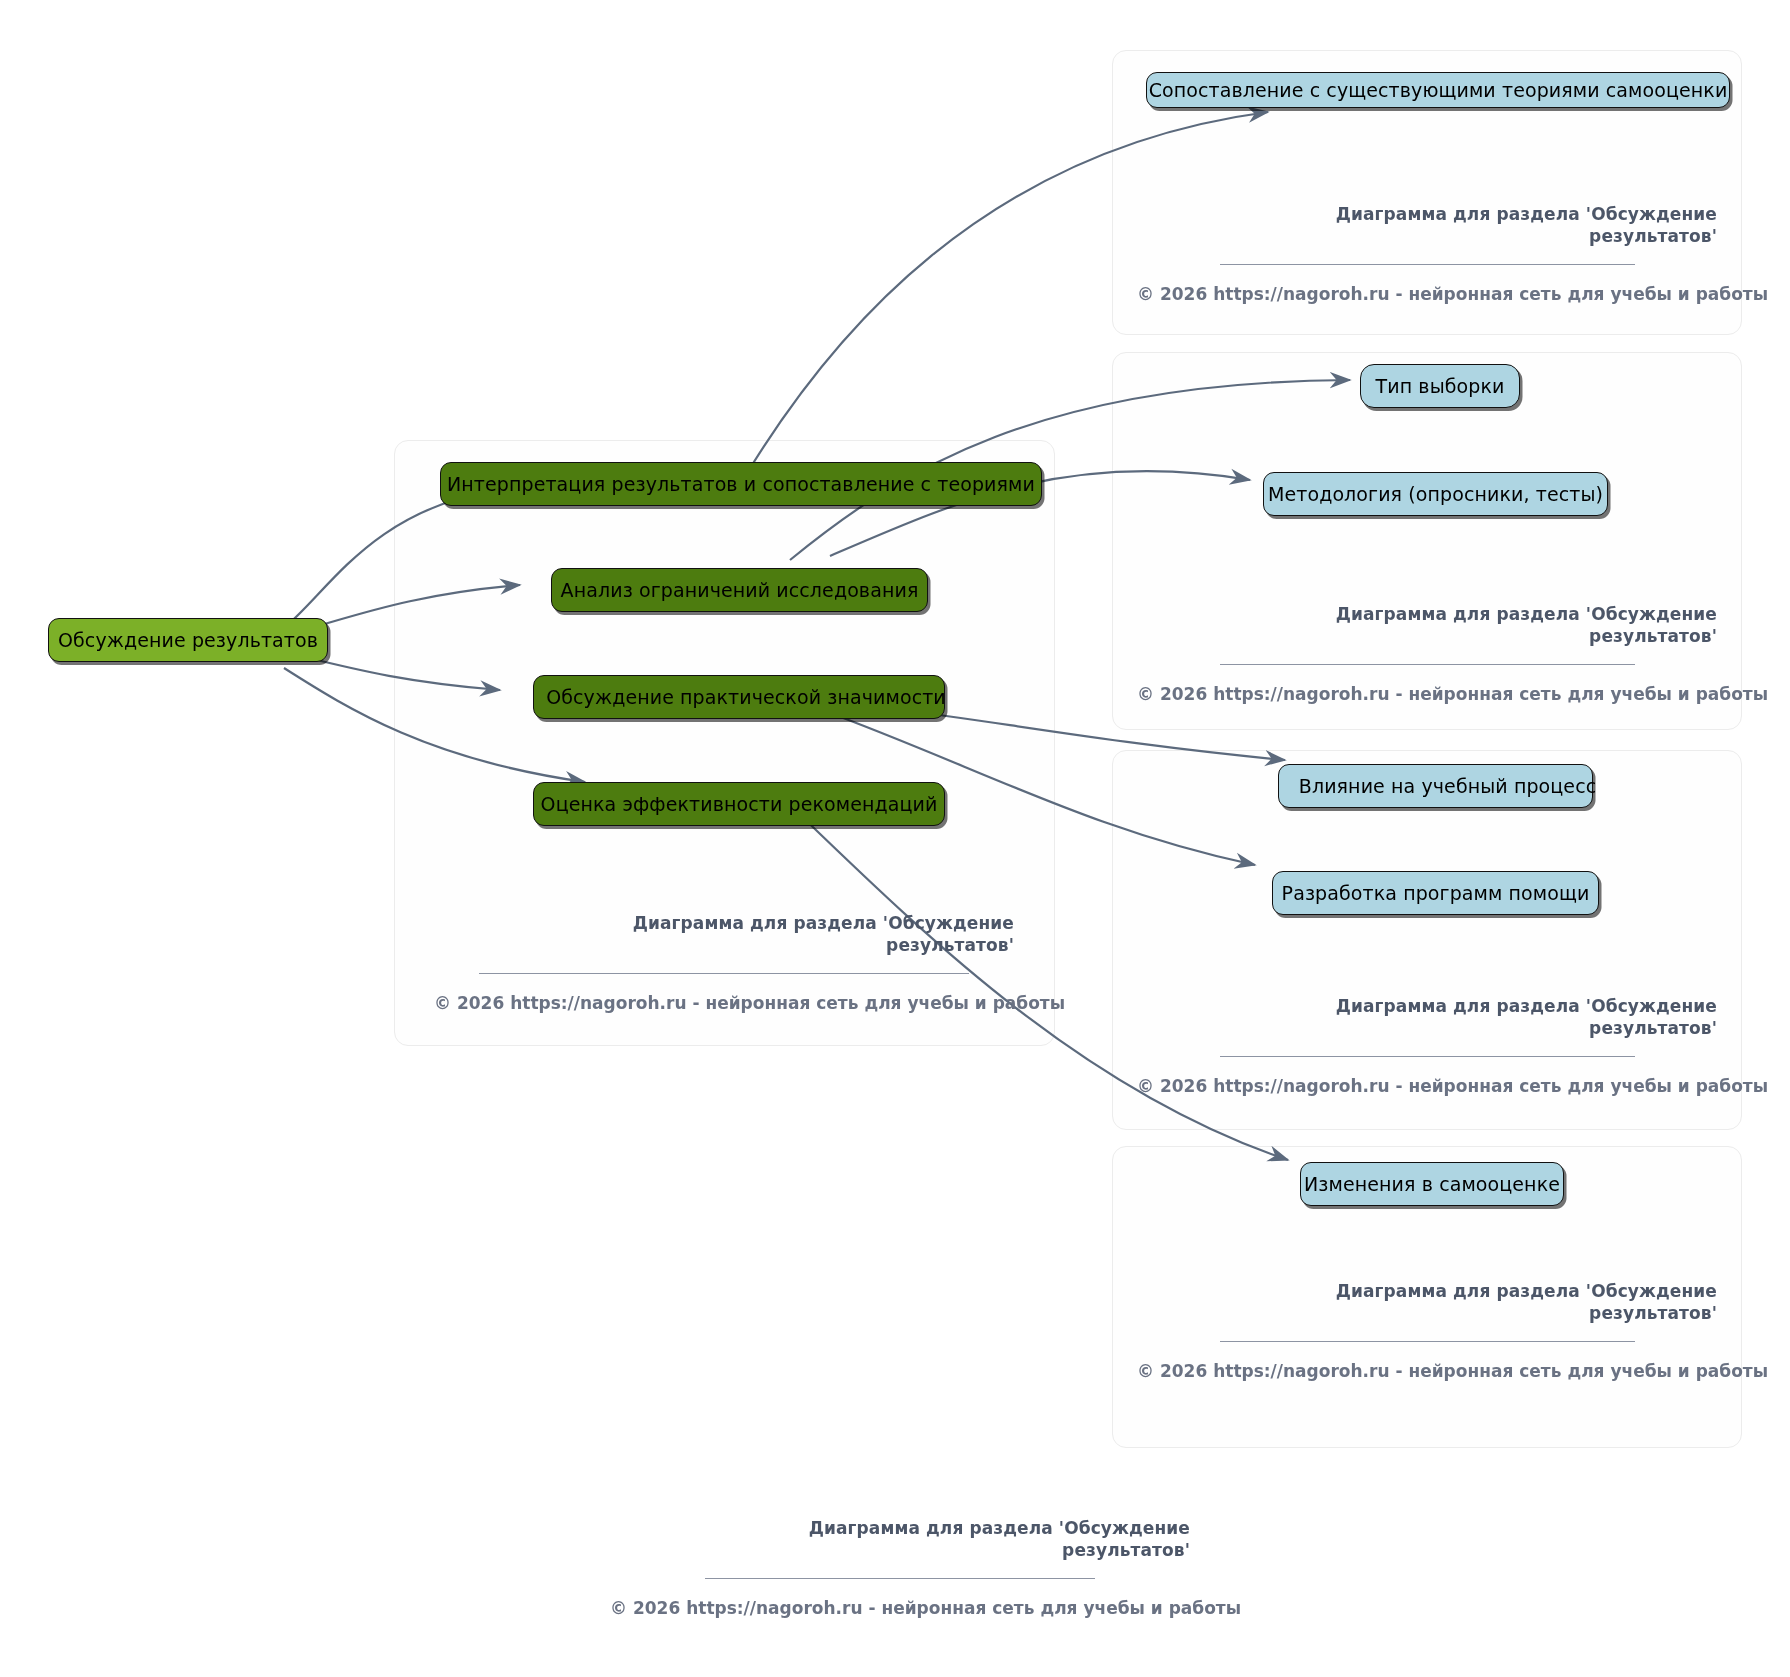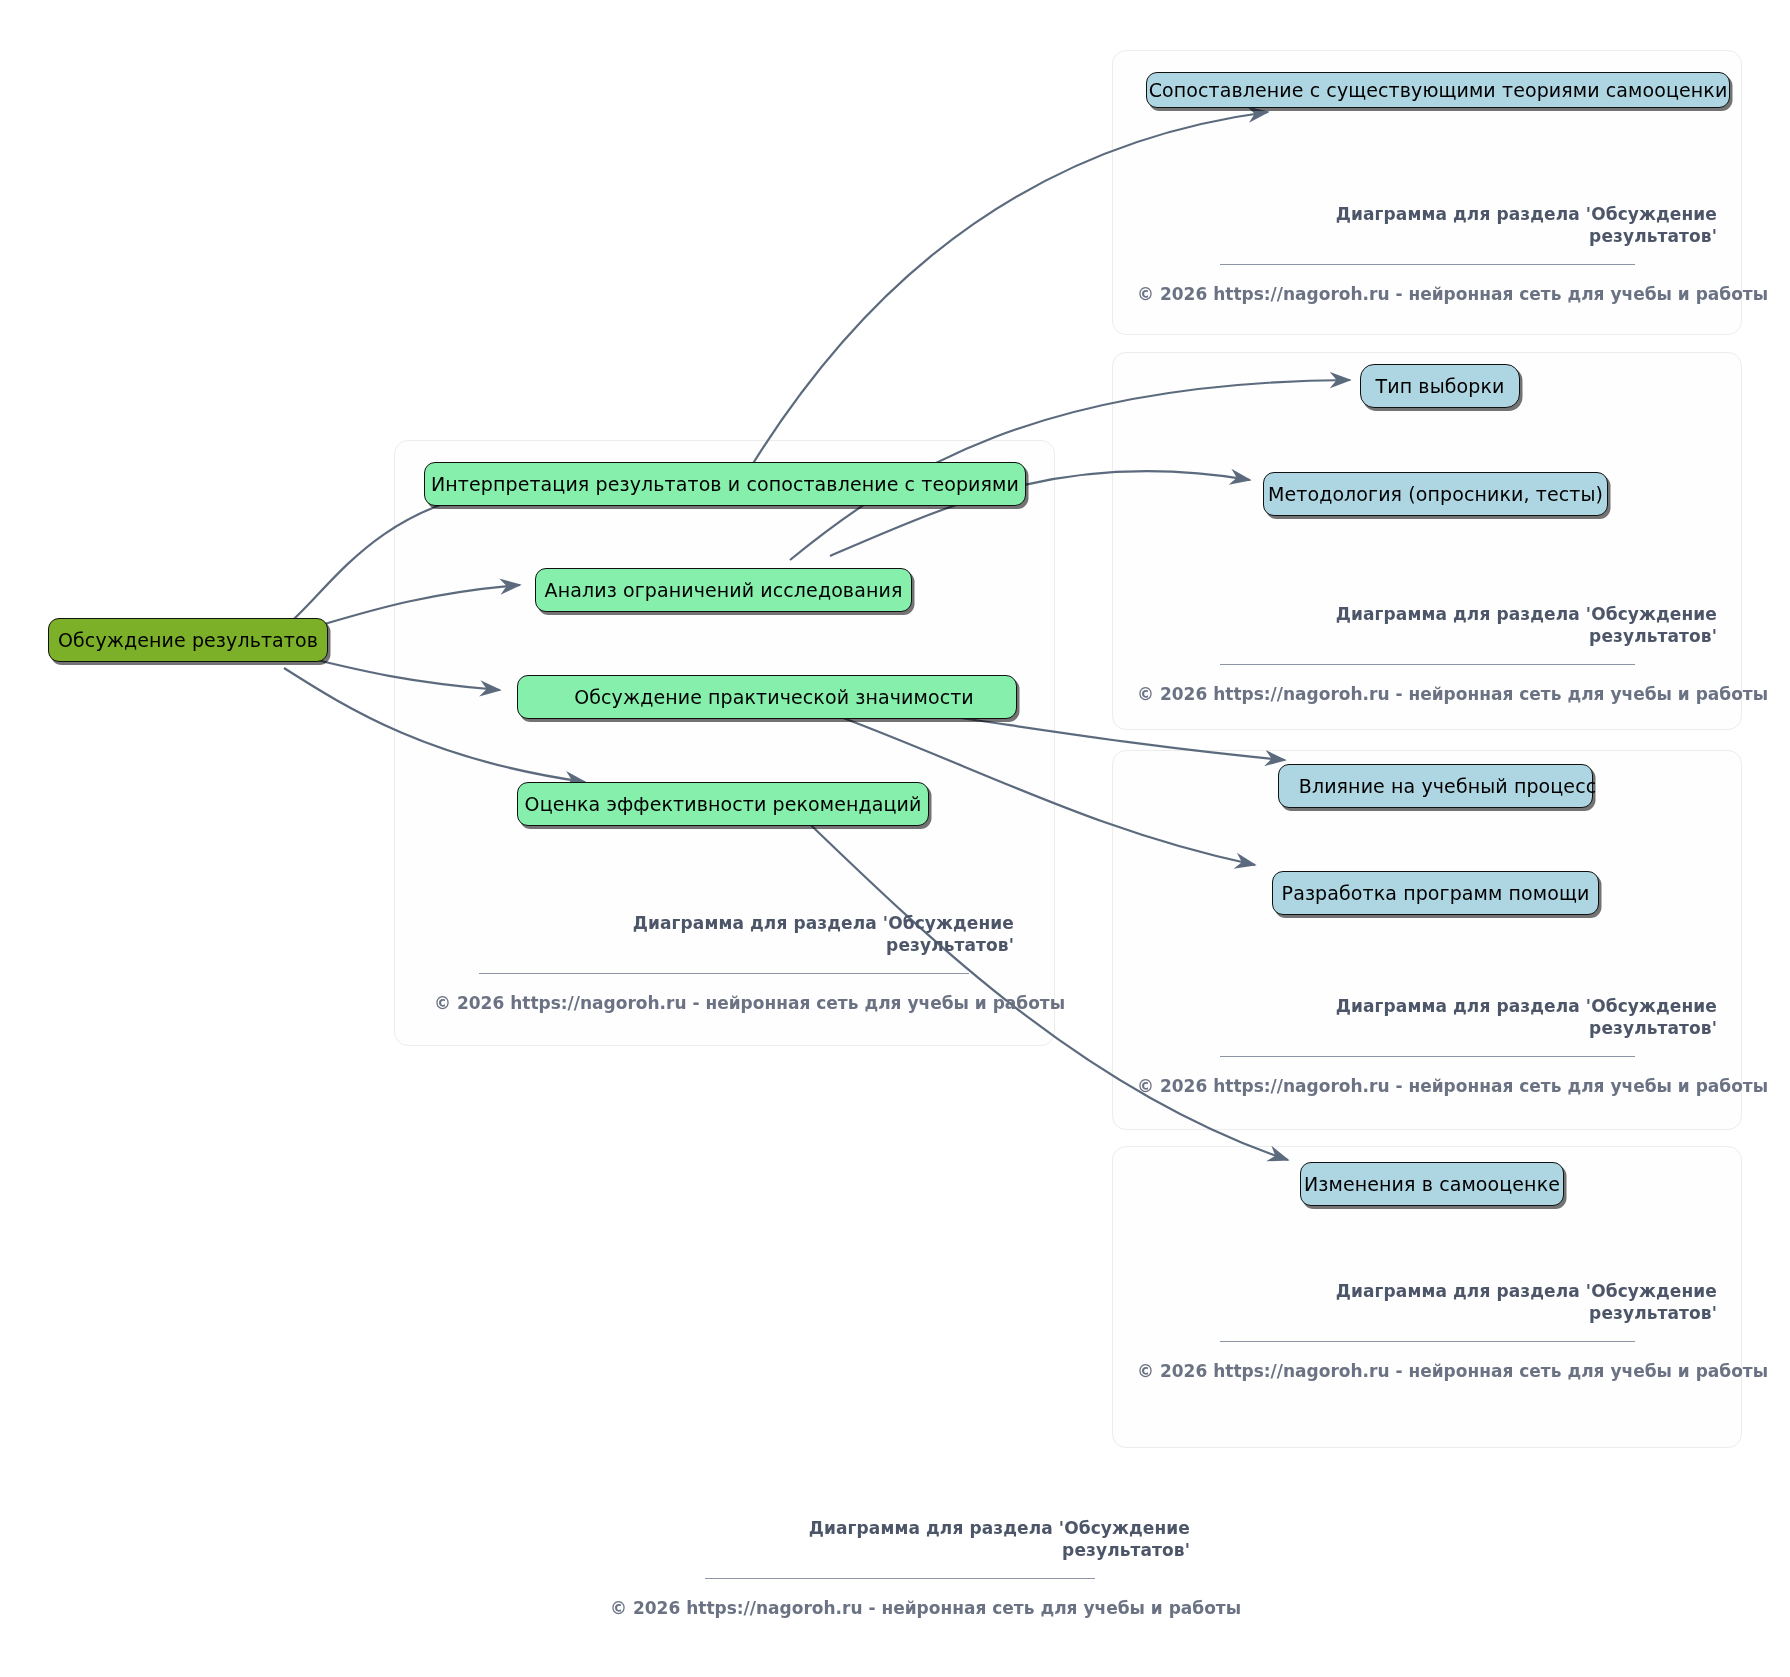--- a/index.html
+++ b/index.html
@@ -70,23 +70,24 @@
     white-space: nowrap;
     padding: 0 16px;
     letter-spacing: .1px;
   }
   .node.root {
     background: #7cb028;
     border: 1.6px solid #111111;
     box-shadow: 2.5px 3px 0 rgba(0,0,0,0.55);
   }
   .node.branch {
-    background: #86efac;
+    background: #4d7c0f;
     border: 1.6px solid #111111;
     box-shadow: 2.5px 3px 0 rgba(0,0,0,0.55);
+    margin-left: 16px;
   }
   .node.leaf {
     background: #aed5e2;
     border: 1.6px solid #111111;
     box-shadow: 2.5px 3px 0 rgba(0,0,0,0.55);
   }
 
   
   #edges {
     position: absolute;
@@ -146,21 +147,21 @@
   </div>
 
   <div class="node branch" style="left:424px; top:462px; width:602px; height:44px;">
     <span>Интерпретация результатов и сопоставление с теориями</span>
   </div>
 
   <div class="node branch" style="left:535px; top:568px; width:377px; height:44px;">
     <span>Анализ ограничений исследования</span>
   </div>
 
-  <div class="node branch" style="left:517px; top:675px; width:500px; height:44px;padding-left:30px;">
+  <div class="node branch" style="left:517px; top:675px; width:412px; height:44px;padding-left:30px;">
     <span>Обсуждение практической значимости</span>
   </div>
 
   <div class="node branch" style="left:517px; top:782px; width:412px; height:44px;">
     <span>Оценка эффективности рекомендаций</span>
   </div>
 
   <div class="node leaf" style="left:1146px; top:72px; width:584px; height:36px;">
     <span>Сопоставление с существующими теориями самооценки</span>
   </div>

